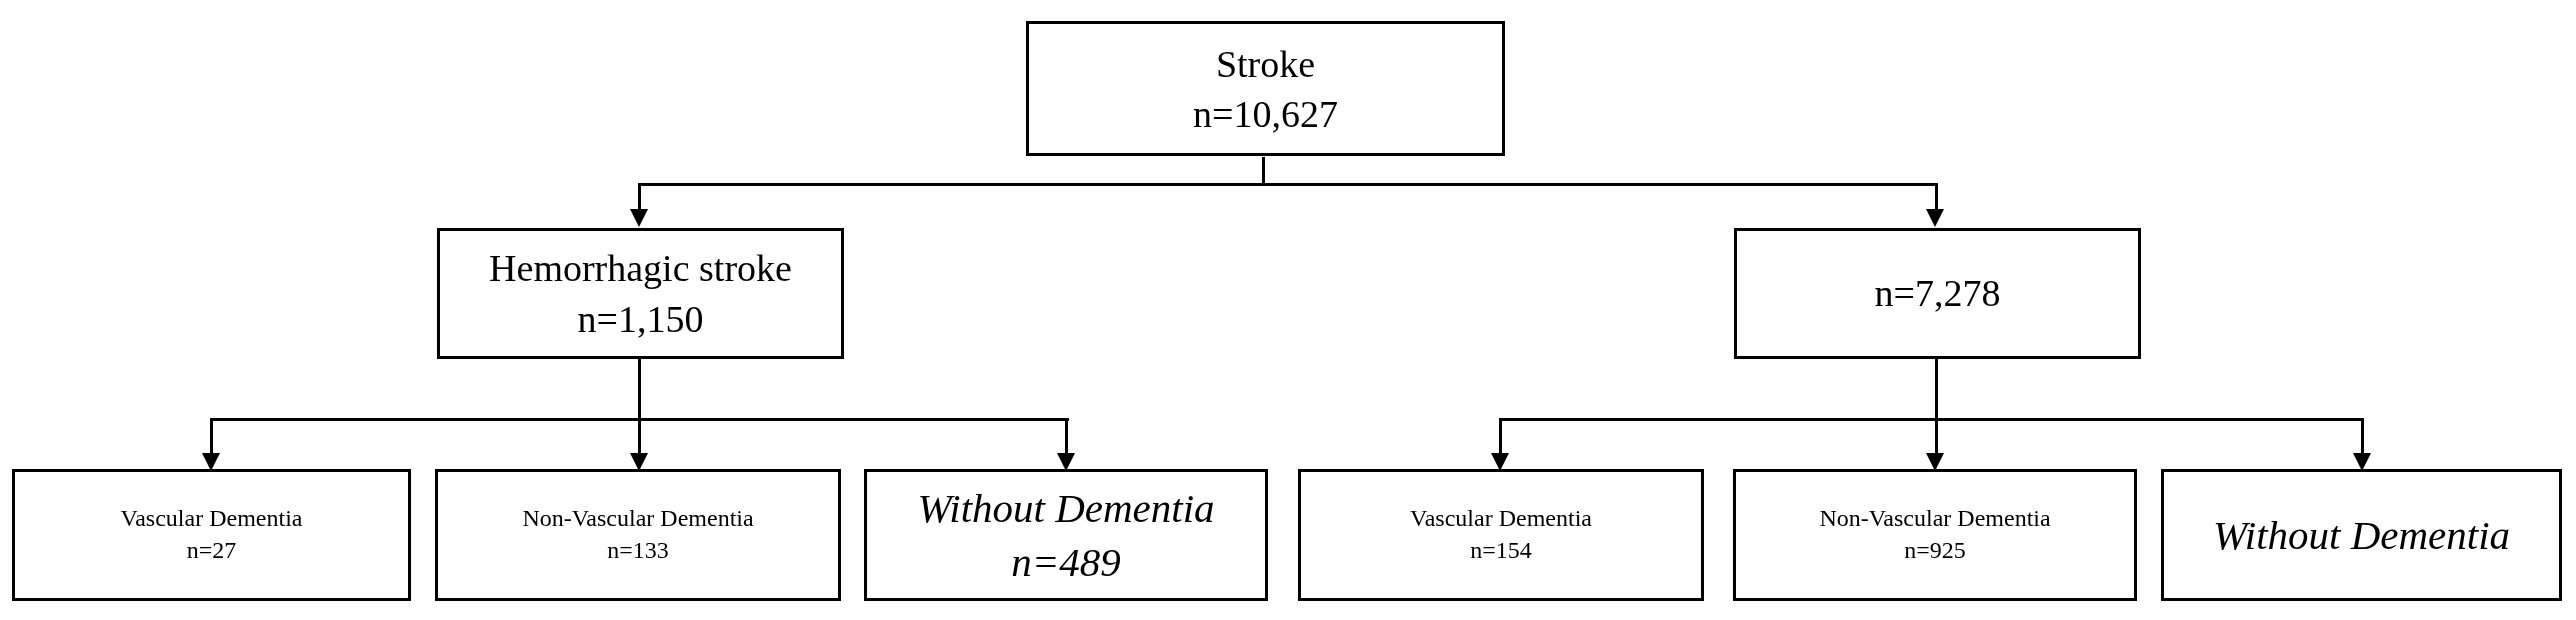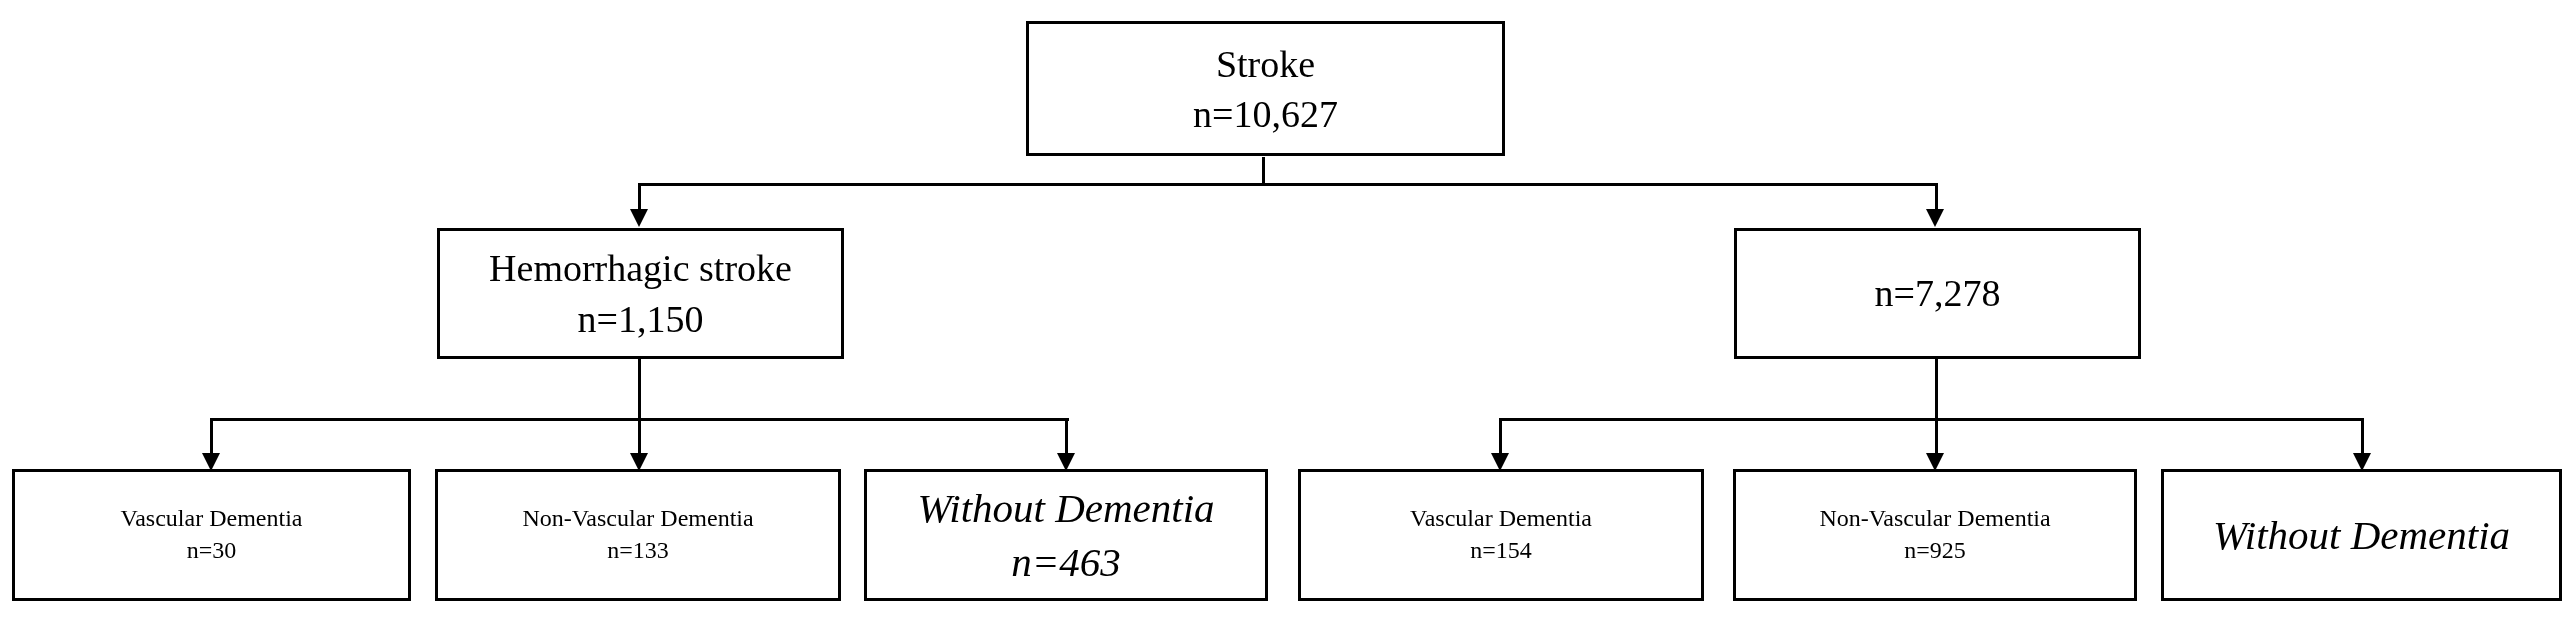--- a/index.html
+++ b/index.html
@@ -88,29 +88,29 @@
   <div class="h-line" style="left:1499px;top:418px;width:865px;height:3px;"></div>
   <div class="v-line" style="left:1499px;top:418px;width:3px;height:37px;"></div>
   <div class="arrow" style="left:1491px;top:453px;"></div>
   <div class="v-line" style="left:1935px;top:418px;width:3px;height:37px;"></div>
   <div class="arrow" style="left:1926px;top:453px;"></div>
   <div class="v-line" style="left:2361px;top:418px;width:3px;height:37px;"></div>
   <div class="arrow" style="left:2353px;top:453px;"></div>
 
   <div class="node f-sm" style="left:12px;top:469px;width:399px;height:132px;">
     <span class="lbl">Vascular Dementia</span>
-    <span class="nval">n=30</span>
+    <span class="nval">n=27</span>
   </div>
   <div class="node f-sm" style="left:435px;top:469px;width:406px;height:132px;">
     <span class="lbl">Non-Vascular Dementia</span>
     <span class="nval">n=133</span>
   </div>
   <div class="node f-lg" style="left:864px;top:469px;width:404px;height:132px;">
     <span class="lbl">Without Dementia</span>
-    <span class="nval">n=463</span>
+    <span class="nval">n=489</span>
   </div>
   <div class="node f-sm" style="left:1298px;top:469px;width:406px;height:132px;">
     <span class="lbl">Vascular Dementia</span>
     <span class="nval">n=154</span>
   </div>
   <div class="node f-sm" style="left:1733px;top:469px;width:404px;height:132px;">
     <span class="lbl">Non-Vascular Dementia</span>
     <span class="nval">n=925</span>
   </div>
   <div class="node f-lg" style="left:2161px;top:469px;width:401px;height:132px;">

